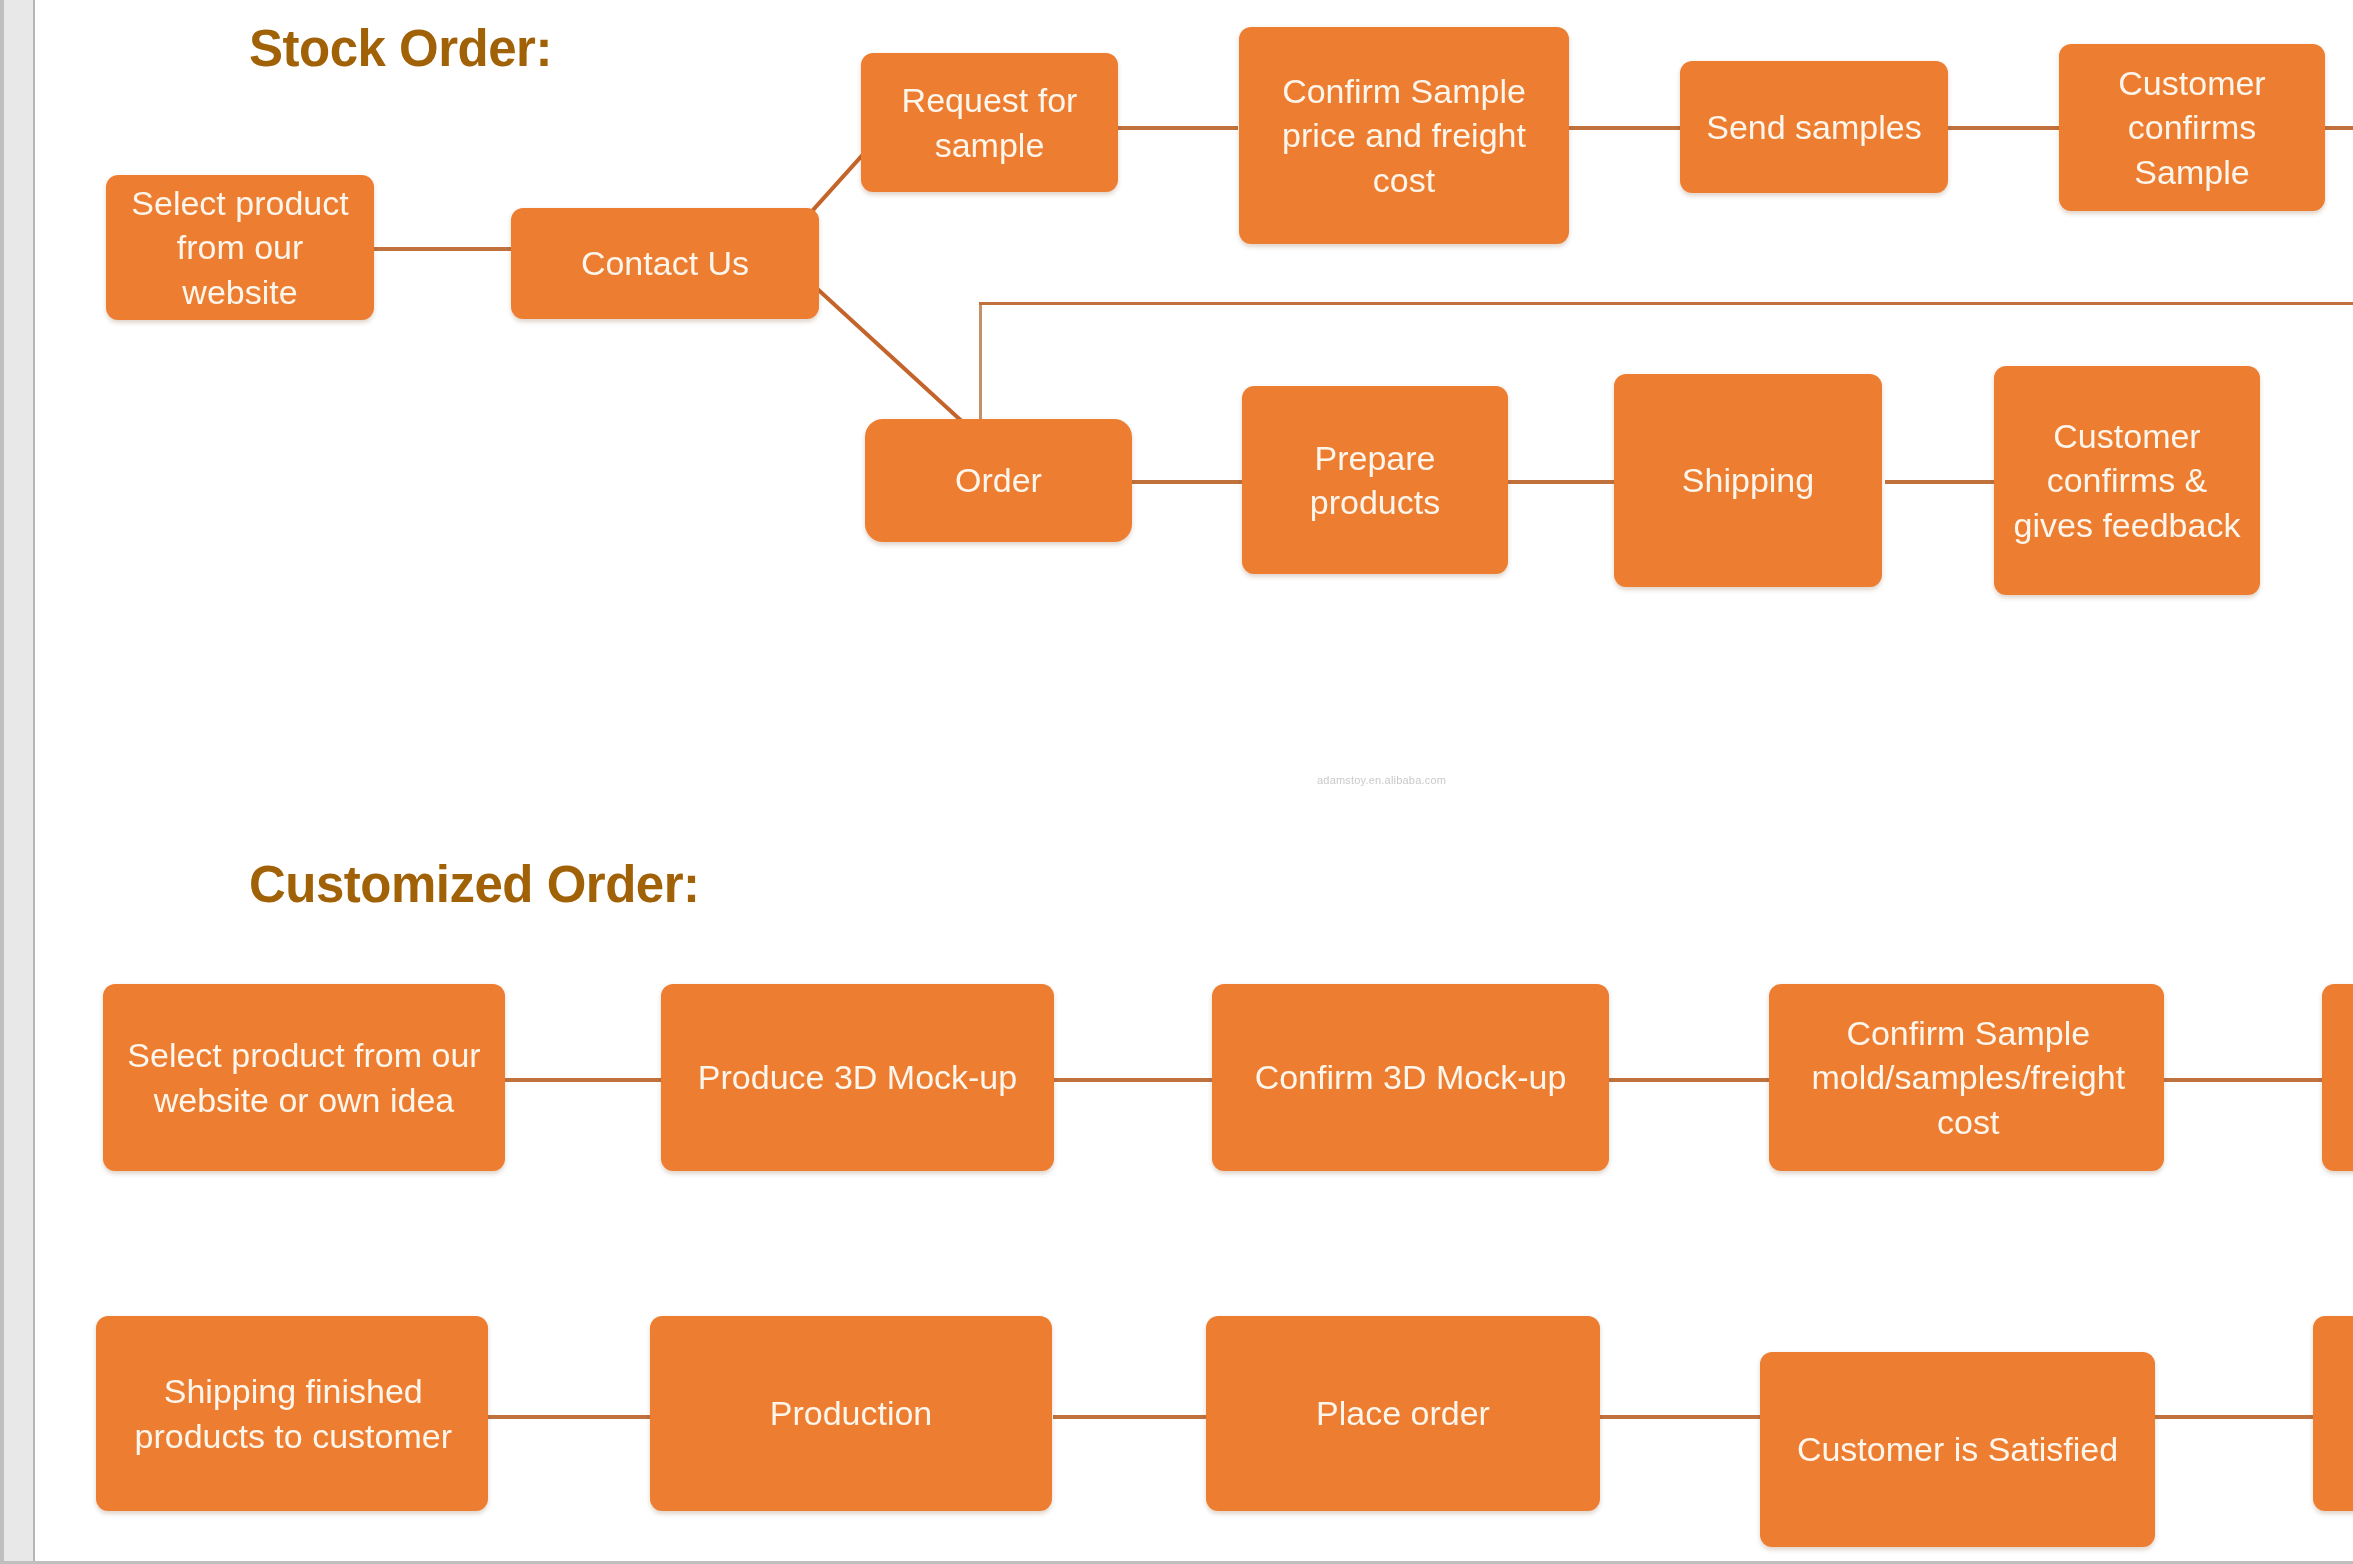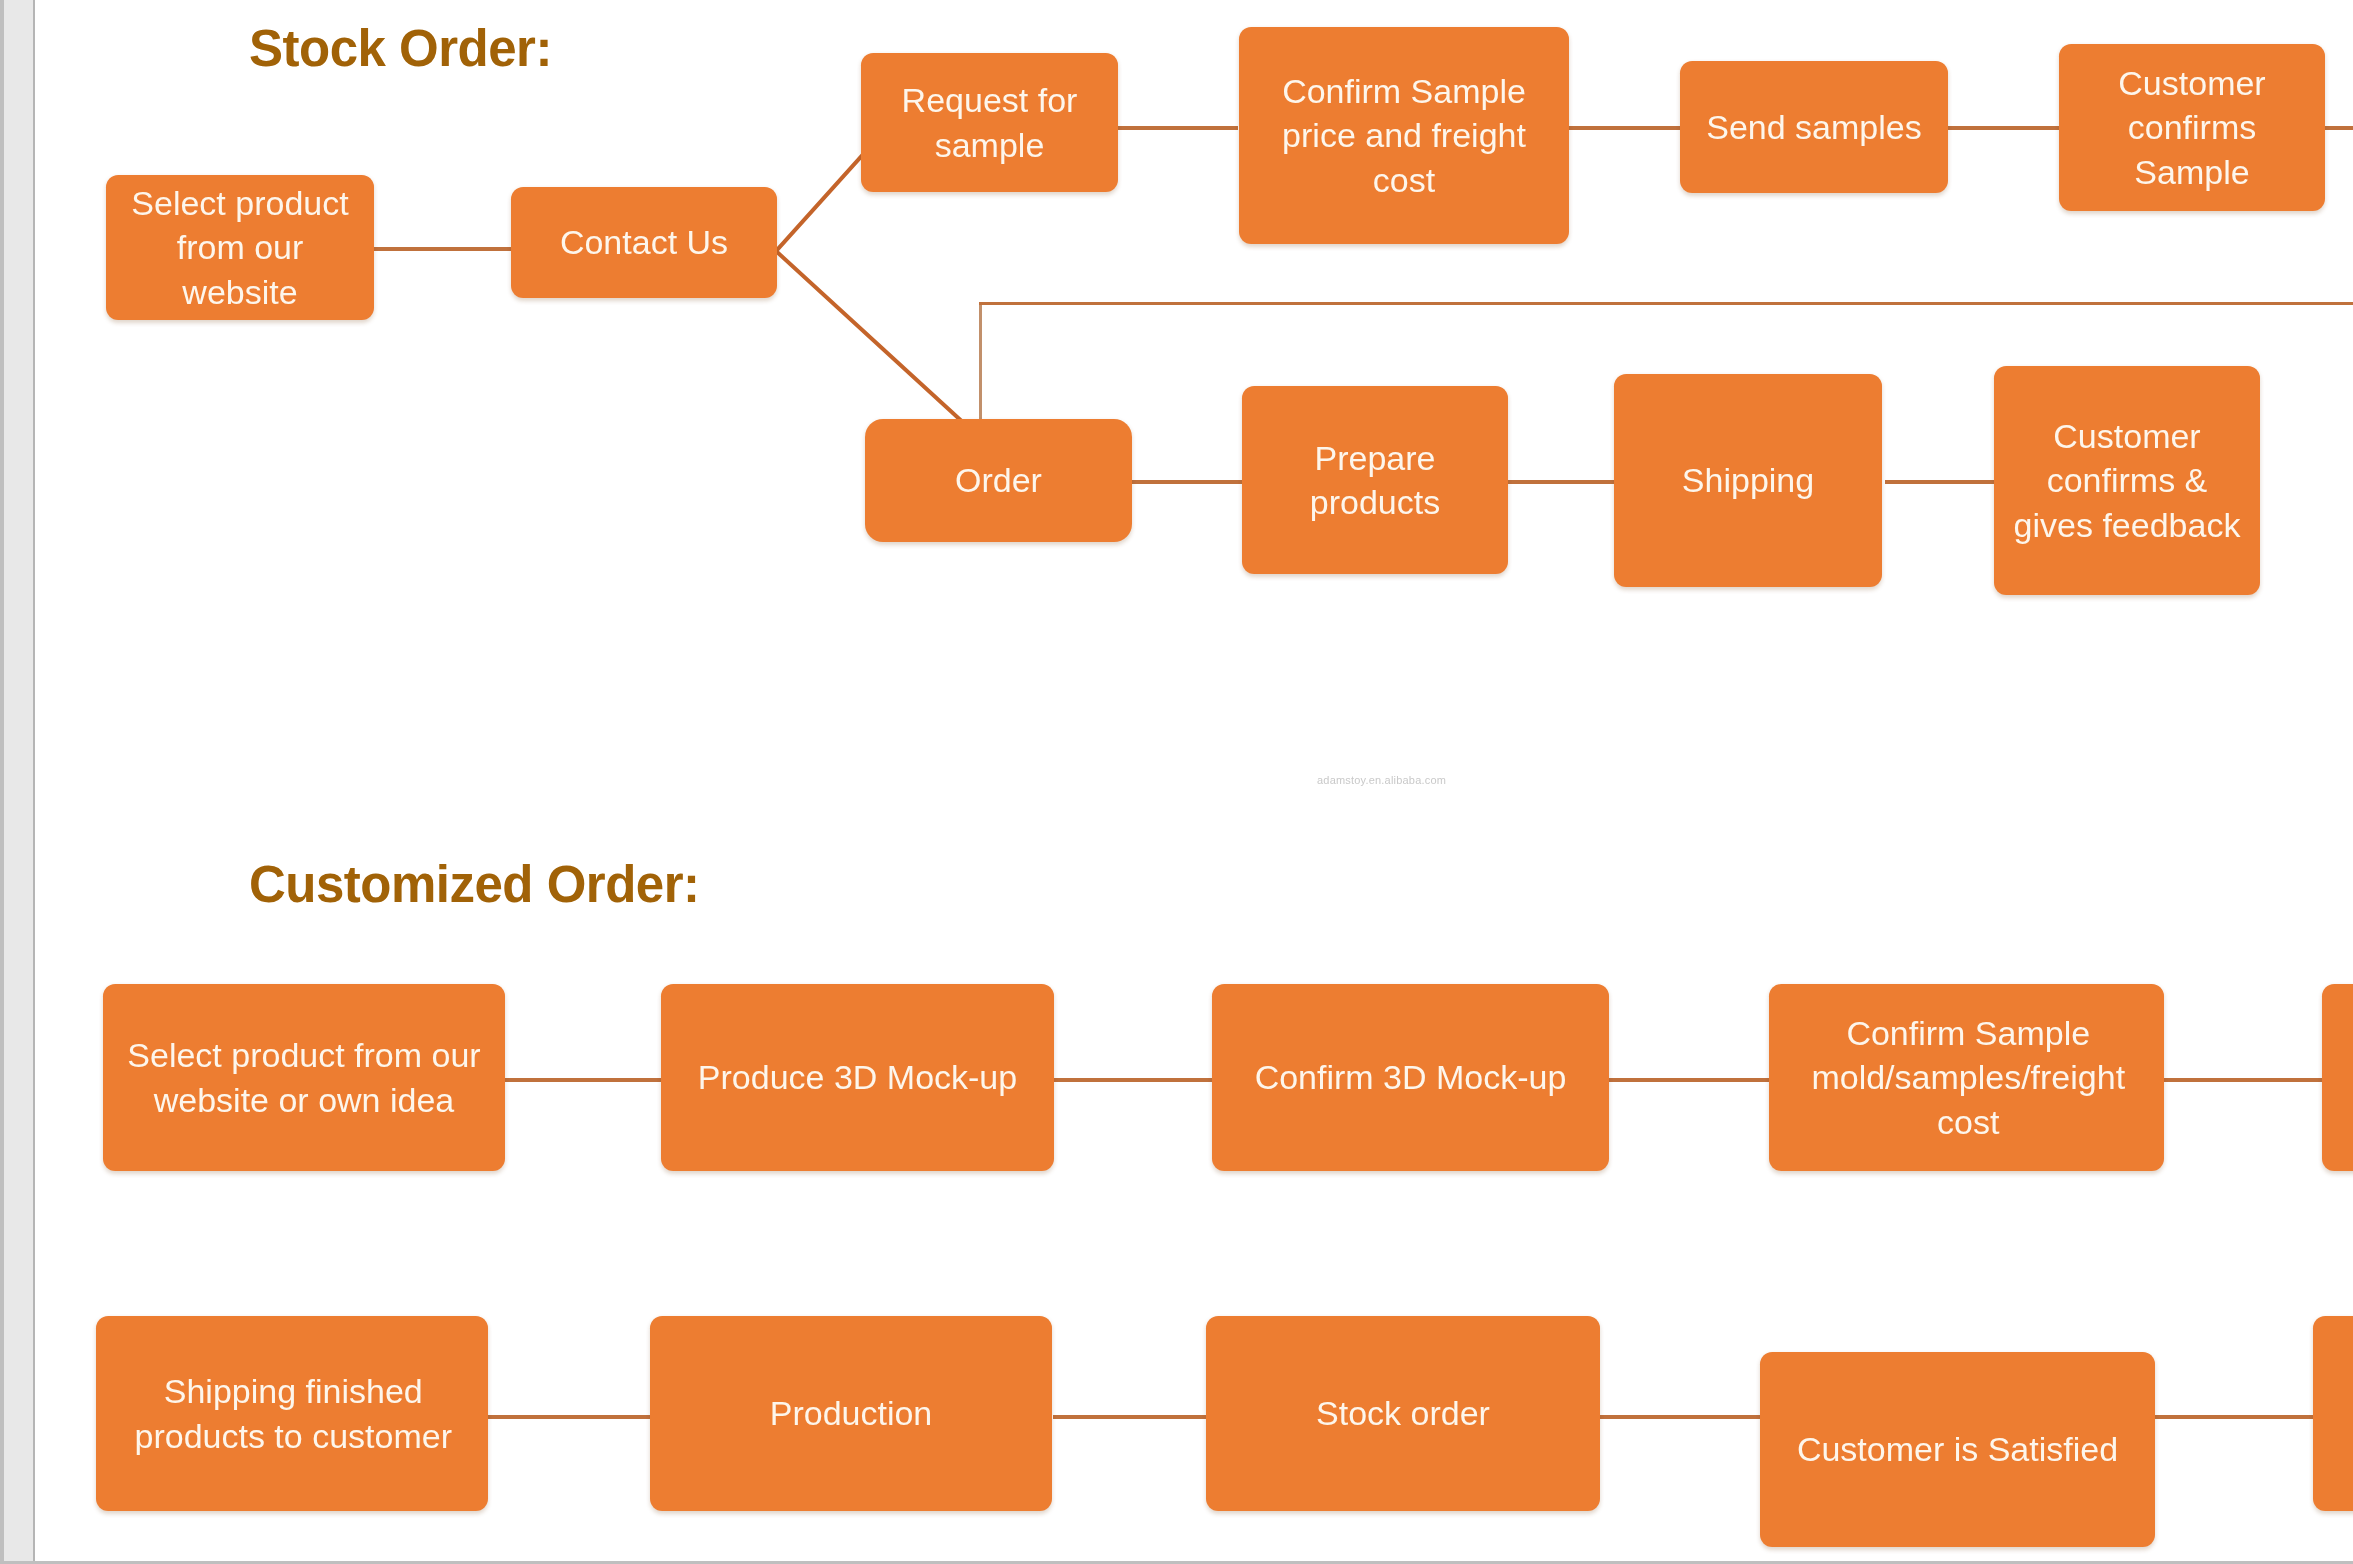--- a/index.html
+++ b/index.html
@@ -87,21 +87,21 @@
   <div class="diag" style="left:772px;top:249px;width:294px;transform:rotate(42.5deg);"></div>
 
   <div class="conn h" style="left:1113px;top:126px;width:121px;"></div>
   <div class="conn h" style="left:1565px;top:126px;width:111px;"></div>
   <div class="conn h" style="left:1944px;top:126px;width:111px;"></div>
   <div class="conn h" style="left:2321px;top:126px;width:112px;"></div>
 
   <div class="node" style="left:102px;top:175px;width:268px;height:145px;">
     <span>Select product from our website</span>
   </div>
-  <div class="node" style="left:507px;top:187px;width:266px;height:111px;">
+  <div class="node" style="left:507px;top:208px;width:308px;height:111px;">
     <span>Contact Us</span>
   </div>
   <div class="node" style="left:857px;top:53px;width:257px;height:139px;">
     <span>Request for sample</span>
   </div>
   <div class="node" style="left:1235px;top:27px;width:330px;height:217px;">
     <span>Confirm Sample price and freight cost</span>
   </div>
   <div class="node" style="left:1676px;top:61px;width:268px;height:132px;">
     <span>Send samples</span>
@@ -160,21 +160,21 @@
   <div class="conn h" style="left:1596px;top:1415px;width:160px;"></div>
   <div class="conn h" style="left:2151px;top:1415px;width:158px;"></div>
 
   <div class="node" style="left:92px;top:1316px;width:392px;height:195px;padding-left:11px;">
     <span>Shipping finished products to customer</span>
   </div>
   <div class="node" style="left:646px;top:1316px;width:402px;height:195px;">
     <span>Production</span>
   </div>
   <div class="node" style="left:1202px;top:1316px;width:394px;height:195px;">
-    <span>Stock order</span>
+    <span>Place order</span>
   </div>
   <div class="node" style="left:1756px;top:1316px;width:395px;height:195px;margin-top:36px;">
     <span>Customer is Satisfied</span>
   </div>
   <div class="node" style="left:2309px;top:1316px;width:406px;height:195px;">
     <span>Shipping</span>
   </div>
 
 </div>
 

